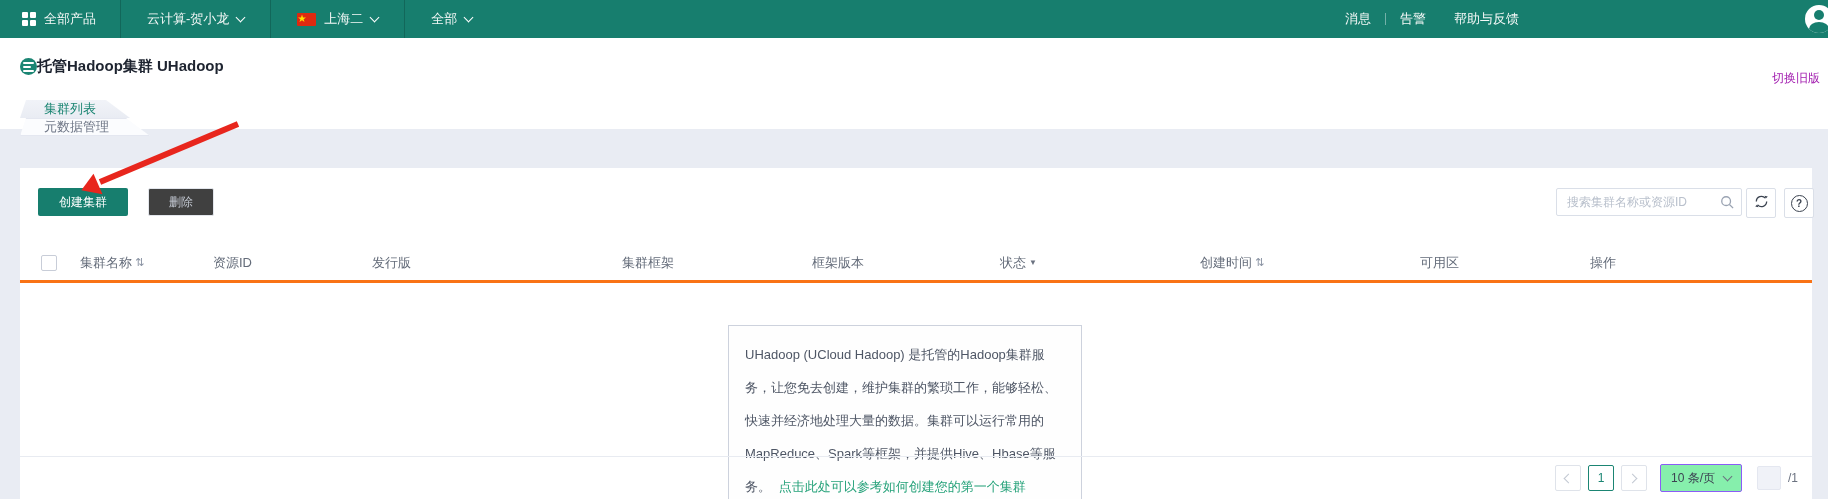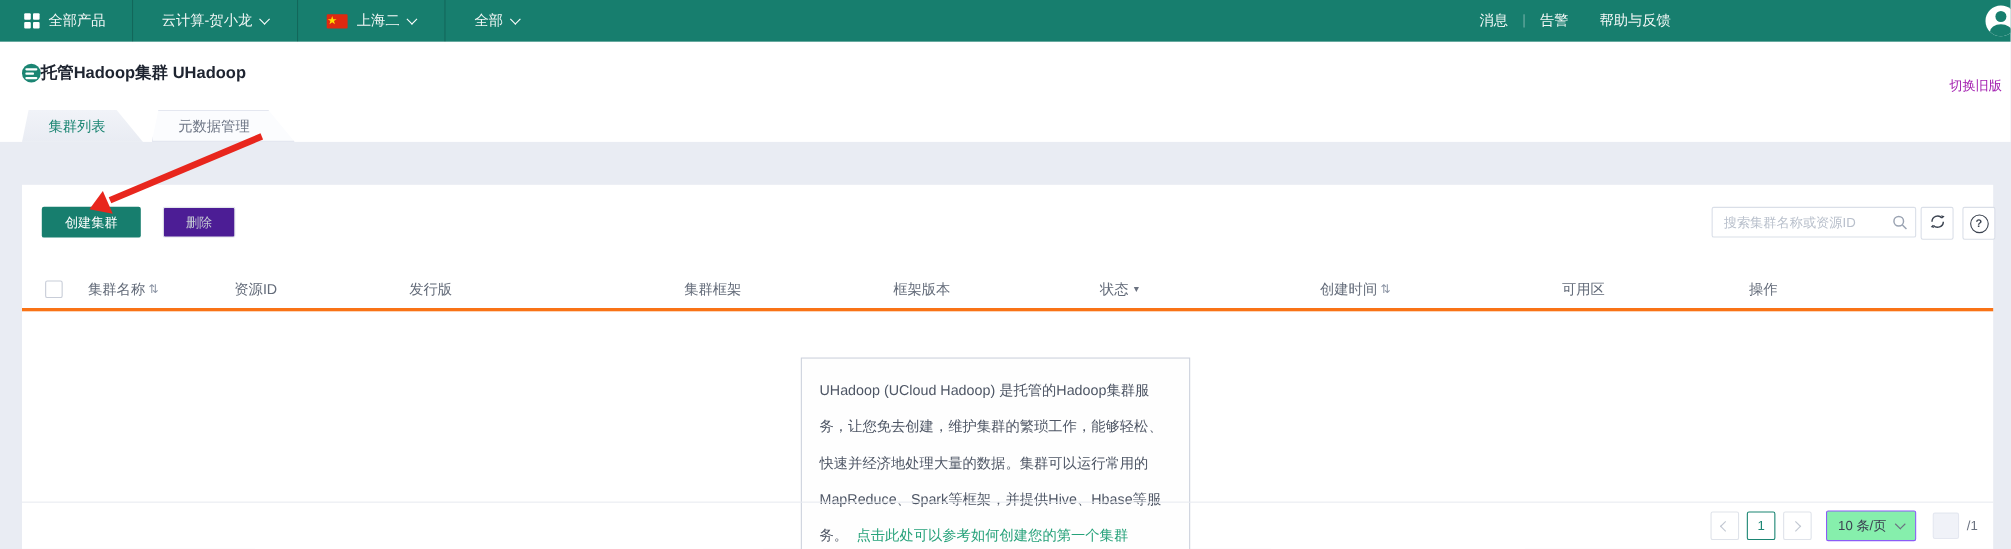--- a/index.html
+++ b/index.html
@@ -24,30 +24,30 @@
   
   .page-head{position:absolute;left:0;top:38px;width:1828px;height:91px;background:#ffffff;}
   .title-row{position:absolute;left:20px;top:19px;display:flex;align-items:center;}
   .uh-icon{width:17px;height:17px;border-radius:50%;background:#1b8573;position:relative;flex:none;}
   .uh-icon i{position:absolute;left:3px;height:2px;width:11px;background:#fff;border-radius:1px;}
   .uh-icon i:nth-child(1){top:4px;}
   .uh-icon i:nth-child(2){top:8px;width:8px;}
   .uh-icon i:nth-child(3){top:12px;}
   .page-title{font-size:15px;font-weight:bold;color:#1e2430;}
   .switch-old{position:absolute;right:8px;top:32px;color:#a21caf;cursor:pointer;}
-  .tabs{position:absolute;left:20px;bottom:0;display:flex;height:29px;}
+  .tabs{position:absolute;left:20px;bottom:0;display:flex;height:29px;flex-direction:column;}
   .tab{height:29px;display:flex;align-items:center;padding:0 18px 0 24px;margin-right:8px;
     clip-path:polygon(6px 0,calc(100% - 24px) 0,100% 100%,0 100%);cursor:pointer;font-size:13px;}
   .tab.active{background:linear-gradient(180deg,#f1f3f8,#e9ecf3);color:#1b8573;width:68px;}
   .tab.inactive{background:#fbfcfe;color:#6e7686;box-shadow:inset 0 0 0 1px #e4e7f0;width:88px;}
   
   .card{position:absolute;left:20px;top:168px;width:1792px;height:331px;background:#ffffff;}
   .toolbar{position:absolute;left:0;top:20px;width:100%;height:28px;}
   .btn-create{position:absolute;left:18px;top:0;height:28px;padding:0 21px;background:#177e6e;color:#fff;border:none;border-radius:2px;font-size:12px;cursor:pointer;font-family:inherit;}
-  .btn-delete{position:absolute;left:128px;top:0;height:28px;padding:0 20px;background:#4c1d95;color:#c3c8d2;border:1px solid #e3e6ec;border-radius:2px;font-size:12px;font-family:inherit;}
+  .btn-delete{position:absolute;left:128px;top:0;height:28px;padding:0 20px;background:#404040;color:#c3c8d2;border:1px solid #e3e6ec;border-radius:2px;font-size:12px;font-family:inherit;}
   .search-wrap{position:absolute;right:70px;top:0;width:186px;height:28px;}
   .search-input{width:100%;height:100%;box-sizing:border-box;border:1px solid #dadfe8;border-radius:2px;padding:0 30px 0 10px;font-size:12px;color:#3c4352;font-family:inherit;outline:none;}
   .search-input::placeholder{color:#b9c0cc;}
   .search-mag{position:absolute;right:8px;top:7px;}
   .icon-btn{position:absolute;top:0;width:28px;height:28px;border:1px solid #dadfe8;border-radius:2px;background:#fff;display:flex;align-items:center;justify-content:center;cursor:pointer;}
   .icon-btn.refresh{right:36px;}
   .icon-btn.help{right:-2px;}
   .help-circ{width:15px;height:15px;border:1.3px solid #3b4350;border-radius:50%;display:flex;align-items:center;justify-content:center;font-size:10px;color:#3b4350;font-weight:bold;}
   
   .thead{position:absolute;left:0;top:77px;width:100%;height:38px;display:flex;align-items:center;border-bottom:3px solid #f97316;color:#636b79;font-size:13px;box-sizing:border-box;padding-left:21px;}

